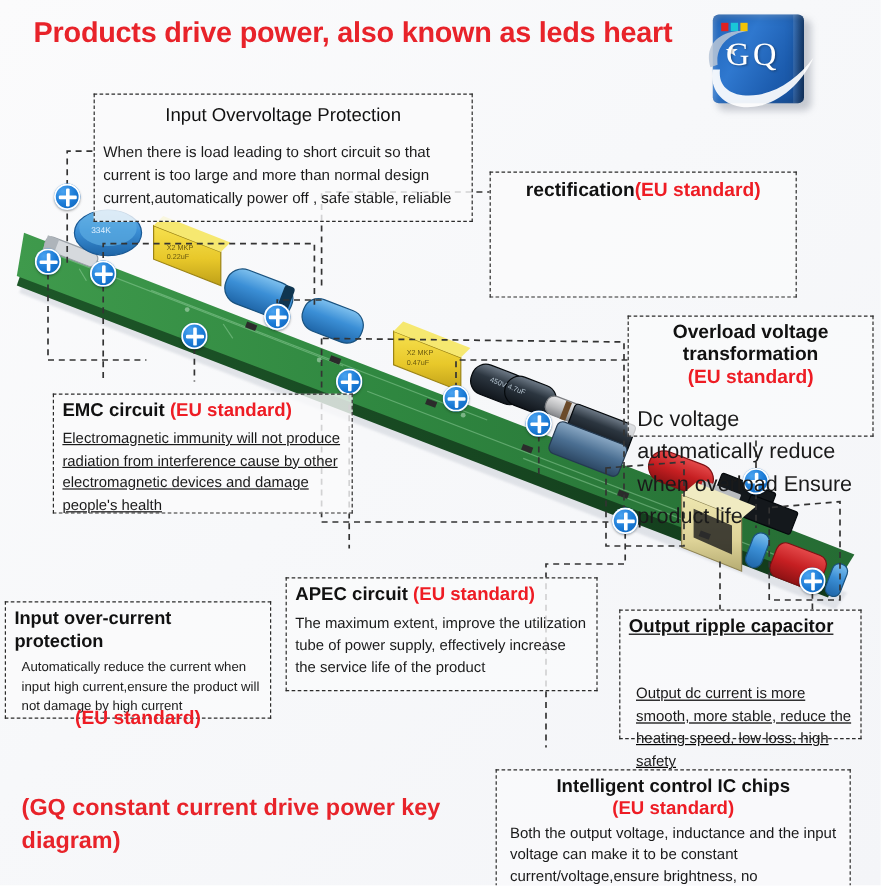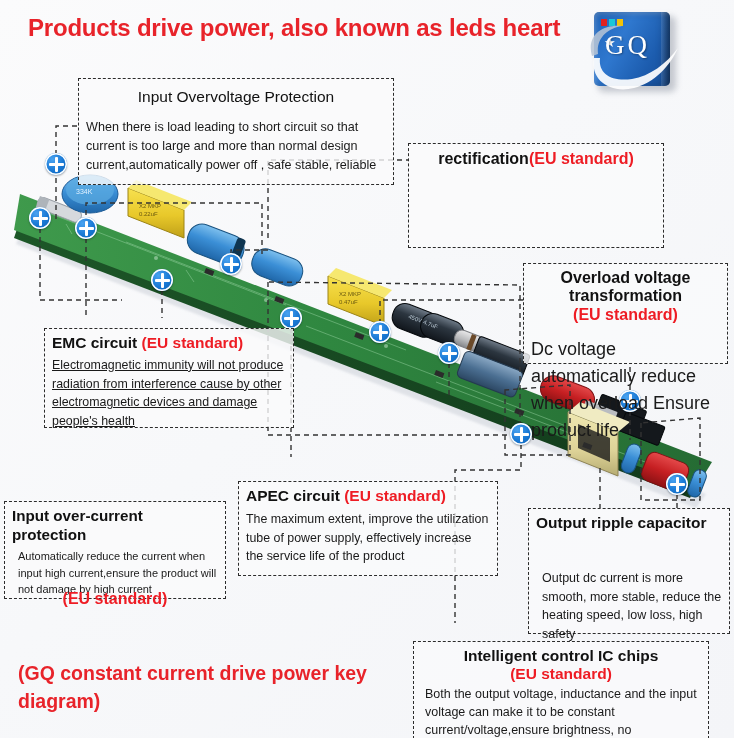--- a/index.html
+++ b/index.html
@@ -142,21 +142,21 @@
   #c-inrush .bd { font-size: 11px; line-height: 1.5; padding-left: 6px; }
   #c-inrush-eu {
     position: absolute;
     left: 4px; top: 590px; width: 222px;
     text-align: center;
     font-size: 16px;
     font-weight: 700;
     color: #ee1c24;
   }
 
-  #c-ripple { left: 528px; top: 508px; width: 202px; height: 126px; }
+  #c-ripple { left: 516px; top: 508px; width: 202px; height: 108px; text-decoration: underline; }
   #c-ripple .hd { text-align: left; font-size: 15.5px; margin-bottom: 3px; }
   #c-ripple .bd { font-size: 12.5px; line-height: 1.5; padding-left: 6px; margin-top: 36px; }
 
   #c-ic { left: 413px; top: 641px; width: 296px; height: 108px; }
   #c-ic .hd { font-size: 15.5px; line-height: 1.16; margin-bottom: 2px; }
   #c-ic .bd { font-size: 12.5px; line-height: 1.46; padding-left: 4px; }
 
   
   .caption {
     position: absolute;

